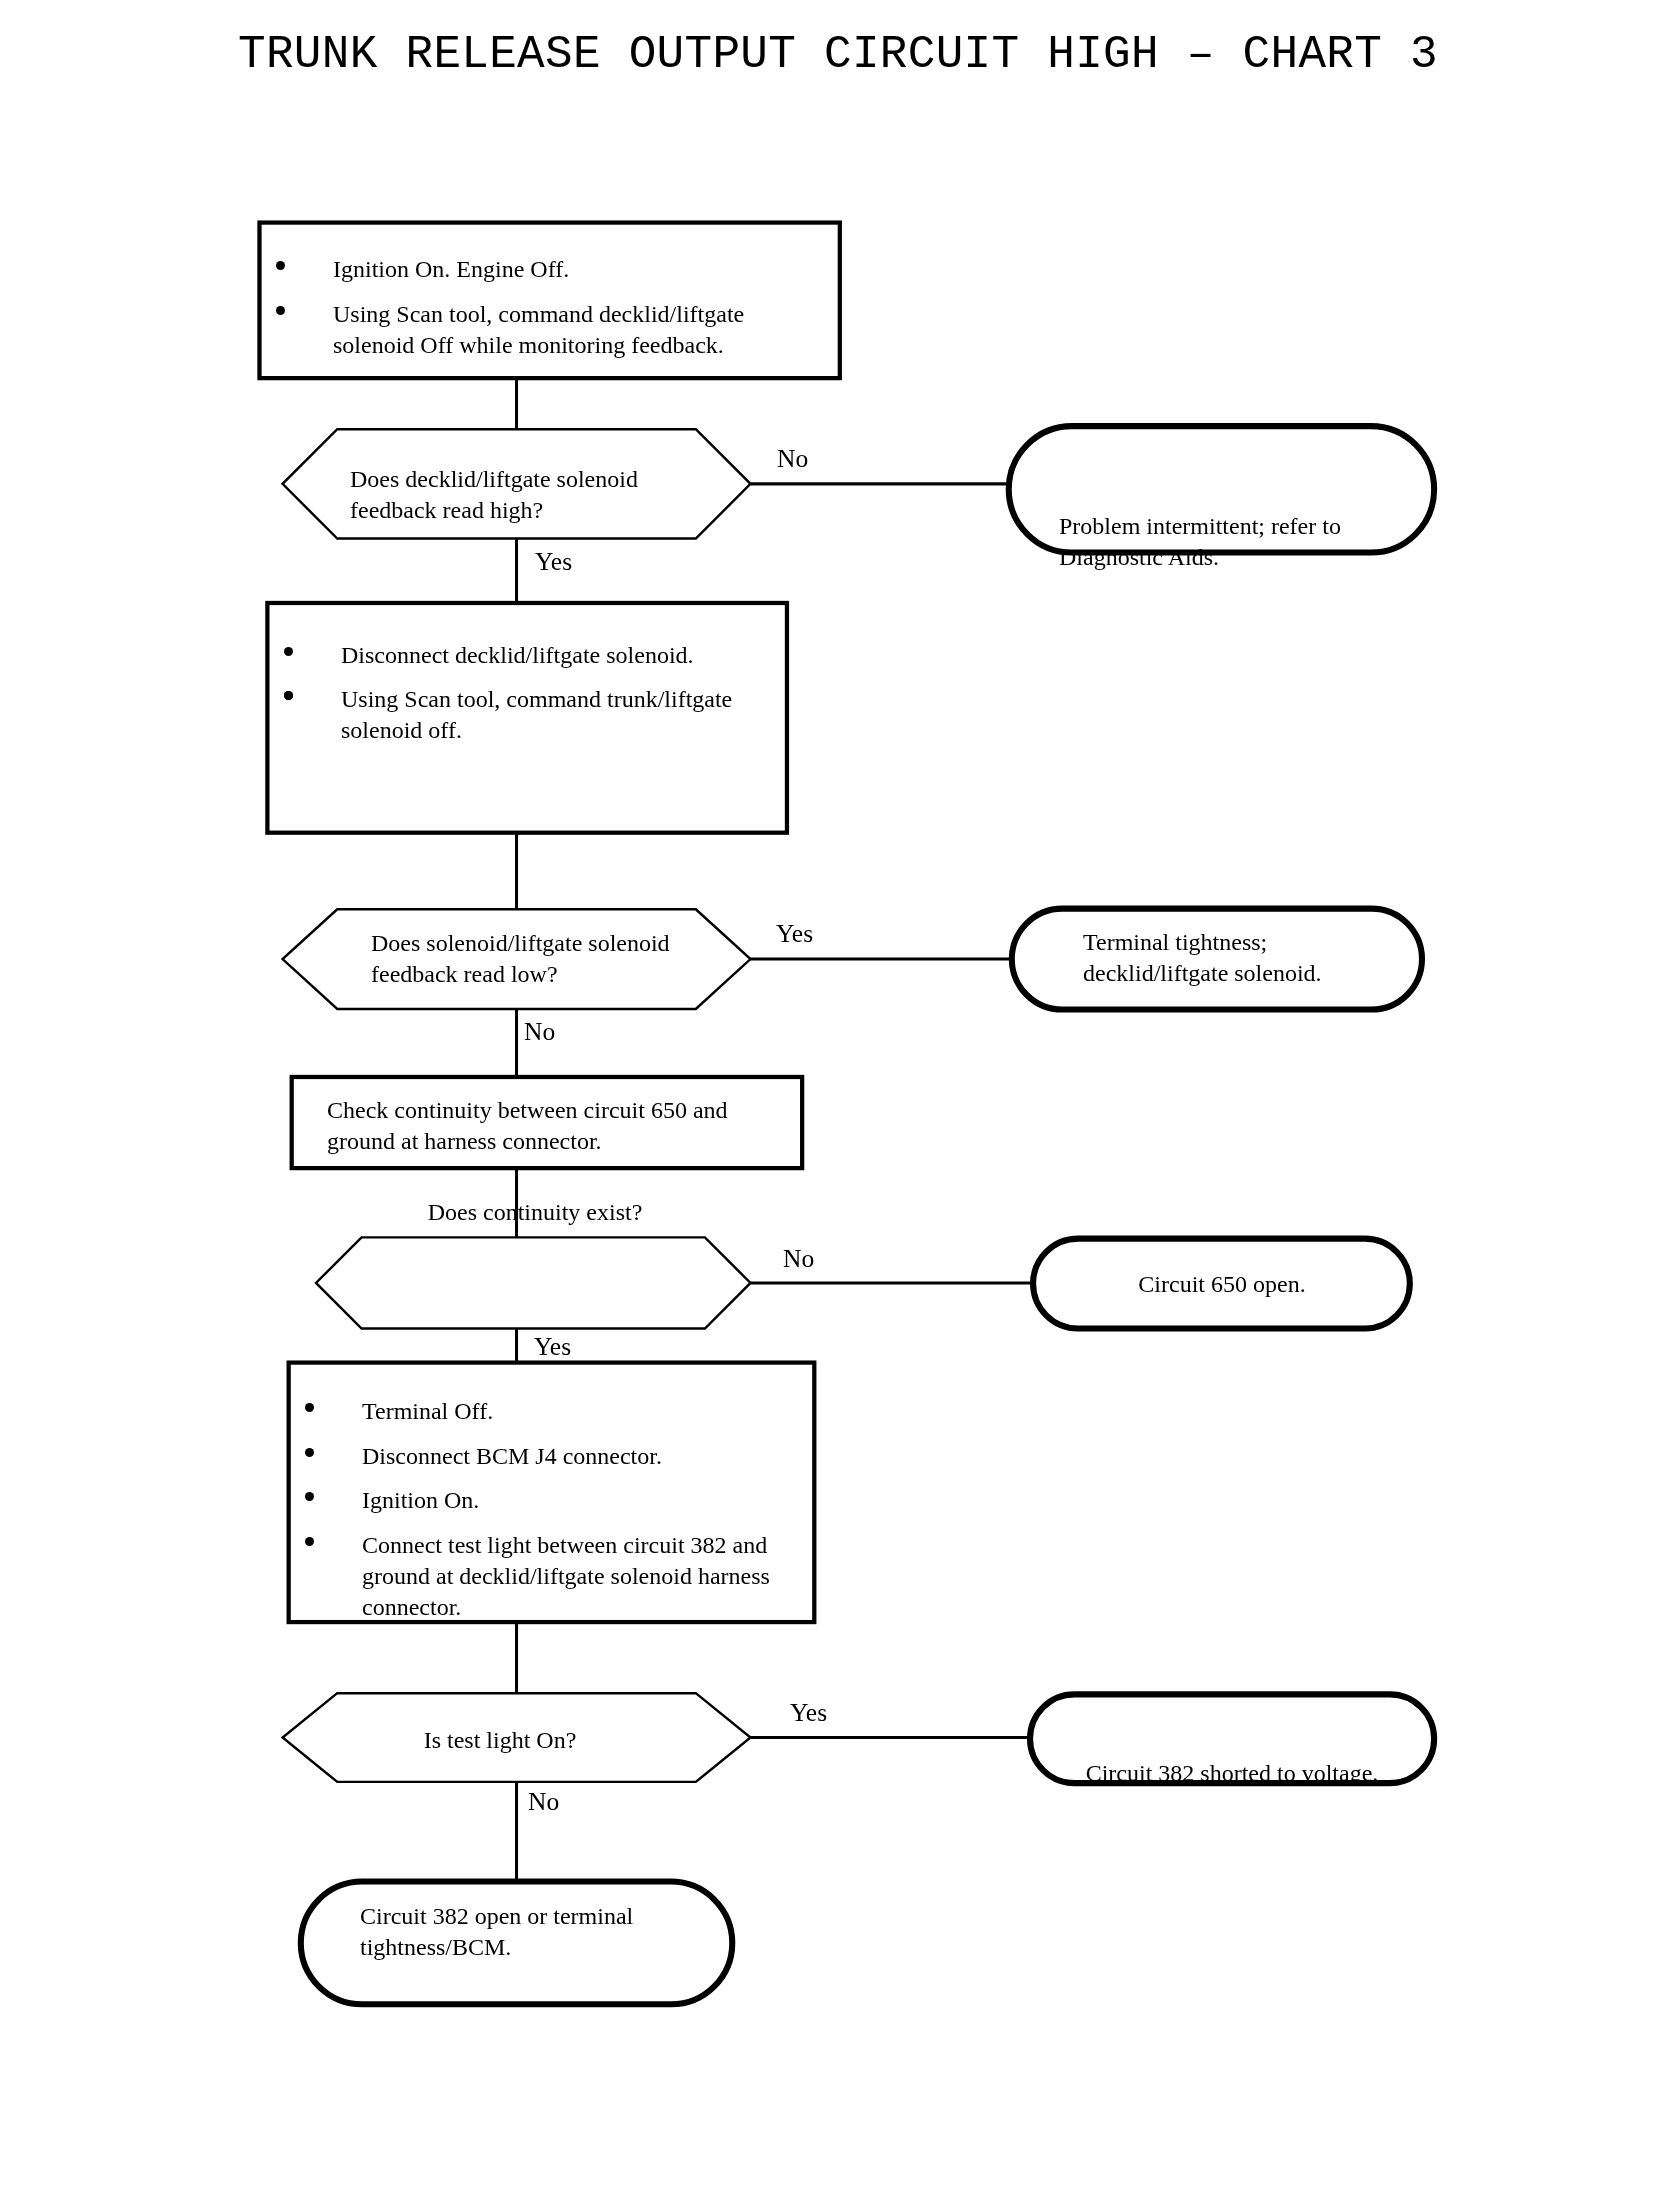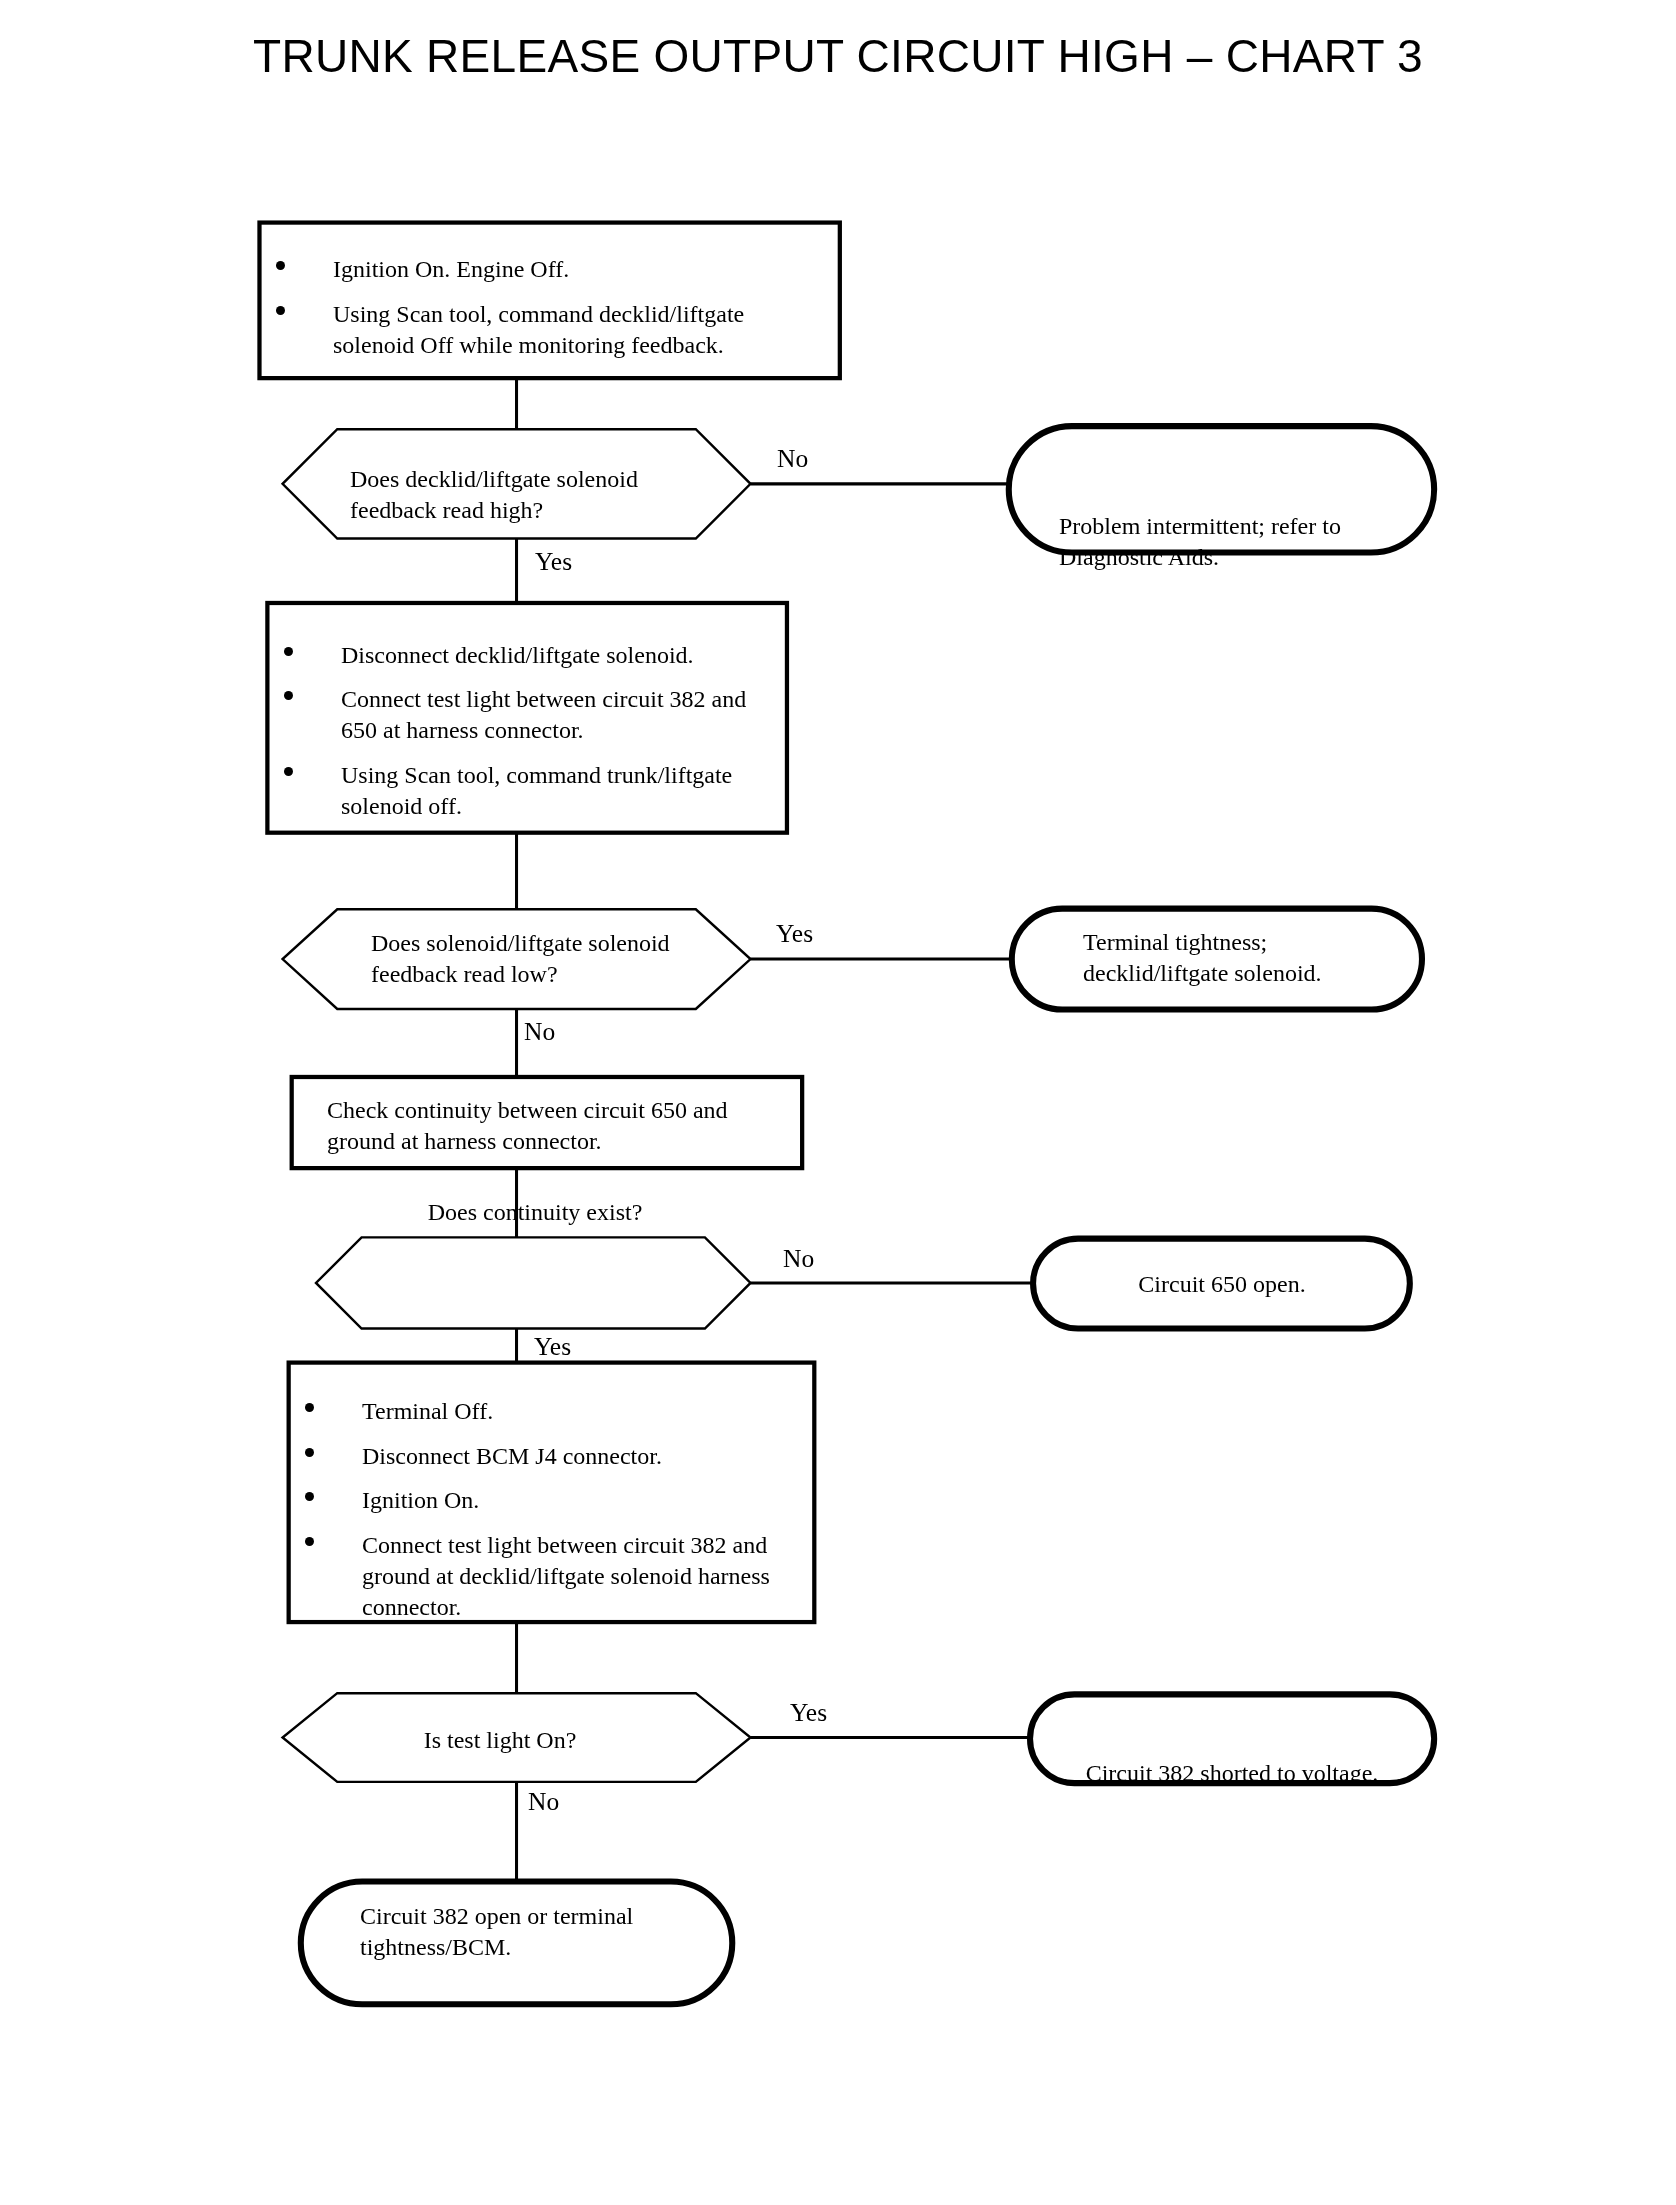--- a/index.html
+++ b/index.html
@@ -17,21 +17,21 @@
     height: 2205px;
     background: #ffffff;
     overflow: hidden;
   }
   #chart-title {
     position: absolute;
     left: 0;
     top: 29px;
     width: 1676px;
     text-align: center;
-    font-family: Liberation Sans, sans-serif;
+    font-family: Liberation Mono, monospace;
     font-size: 46px;
     font-weight: 400;
     letter-spacing: 0.3px;
     color: #000000;
     white-space: nowrap;
   }
 
   
   .node-text {
     position: absolute;
@@ -181,21 +181,20 @@
   </div>
 
   <div class="node-text" style="left:274px; top:620px; width:514px; padding:19.5px 20.7px 0 0;">
     <ul class="proc-list">
       <li>
         <span class="bullet"></span>
         <span>Disconnect decklid/liftgate solenoid.</span>
       </li>
       <li>
         <span class="bullet"></span>
-        <span>Connect test light between circuit 382 and 650 at harness connector.</span>
       </li>
       <li>
         <span class="bullet"></span>
         <span>Using Scan tool, command trunk/liftgate solenoid off.</span>
       </li>
     </ul>
   </div>
 
   <div class="node-text decision-text" style="left:371px; top:928px; width:340px;">
     <span>Does solenoid/liftgate solenoid feedback read low?</span>

